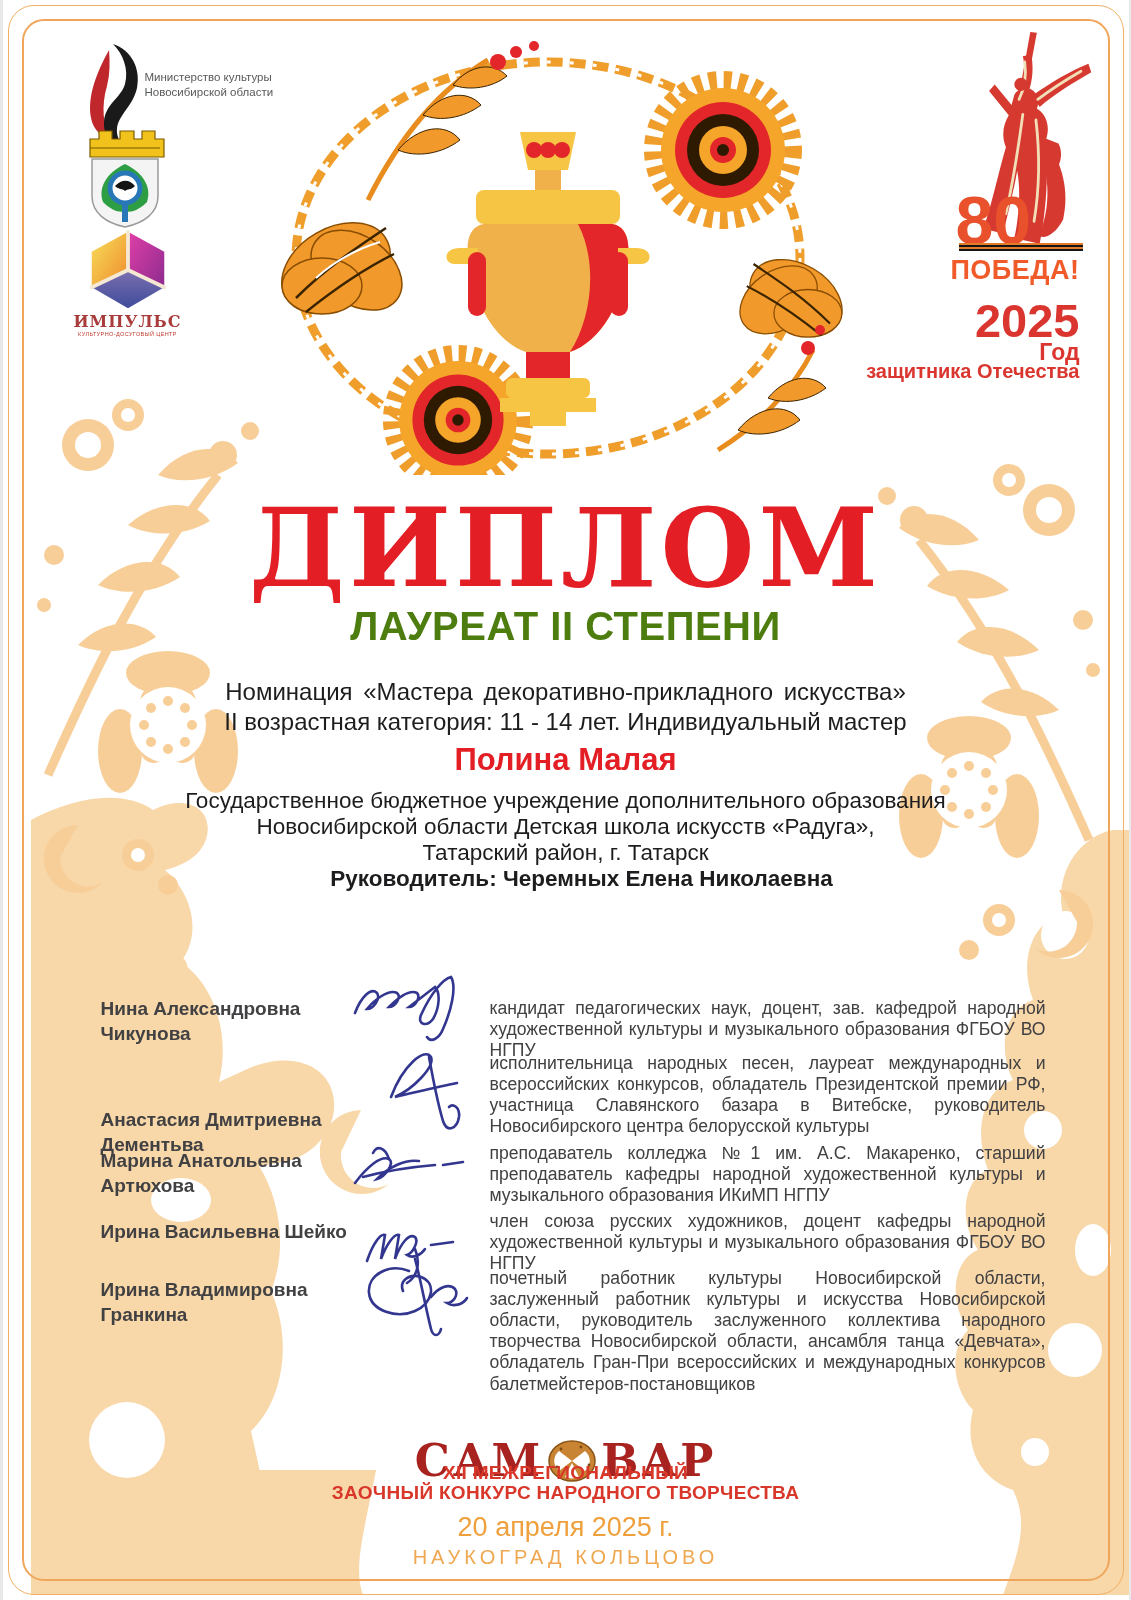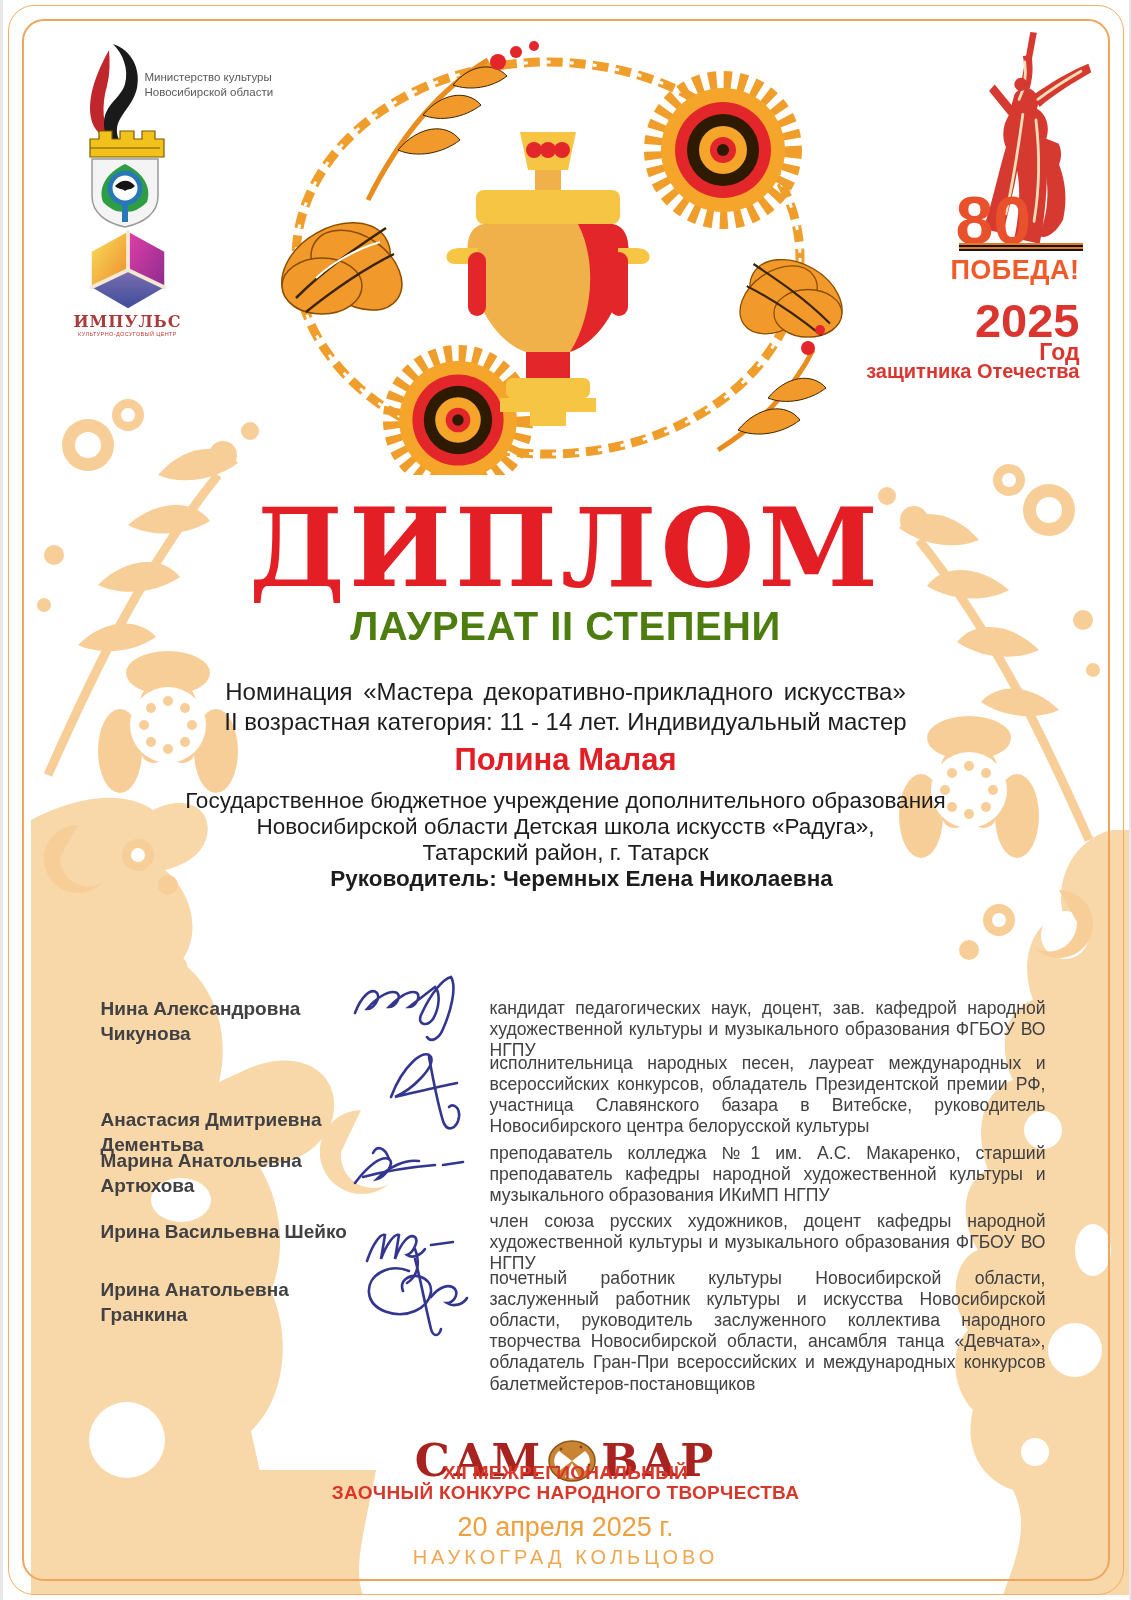--- a/index.html
+++ b/index.html
@@ -304,21 +304,21 @@
   <div class="center-line inst2">Новосибирской области Детская школа искусств «Радуга»,</div>
   <div class="center-line inst1">Государственное бюджетное учреждение дополнительного образования</div>
   <div class="center-line inst3">Татарский район, г. Татарск</div>
   <div class="center-line supervisor">Руководитель:  Черемных Елена Николаевна</div>
 
   <div class="jury">
     <div class="jname n1">Нина Александровна Чикунова</div>
     <div class="jname n2">Анастасия Дмитриевна Дементьва</div>
     <div class="jname n3">Марина Анатольевна Артюхова</div>
     <div class="jname n4">Ирина Васильевна Шейко</div>
-    <div class="jname n5">Ирина Анатольевна Гранкина</div>
+    <div class="jname n5">Ирина Владимировна Гранкина</div>
 
     <div class="jsig s1">
       <svg viewBox="0 0 120 100" fill="none" stroke="#32368F" stroke-width="2.6" stroke-linecap="round">
         <path d="M8,50 C14,34 24,24 30,30 C34,36 26,46 20,46 C28,36 42,26 50,30 C55,34 48,44 42,44 C50,36 62,26 70,30 C74,34 68,44 62,44 C70,38 80,30 88,24 C94,30 92,46 86,56 C80,64 70,62 74,52 C84,30 96,16 104,14 C110,24 104,48 96,66 C92,76 84,80 80,74"></path>
       </svg>
     </div>
     <div class="jsig s2">
       <svg viewBox="0 0 120 100" fill="none" stroke="#32368F" stroke-width="2.6" stroke-linecap="round">
         <path d="M38,62 C50,30 72,12 78,22 C82,32 60,54 42,62 C60,58 84,52 104,48"></path>
         <path d="M76,22 C80,44 84,66 90,86 C94,98 104,94 106,82 C107,72 100,68 96,72"></path>

